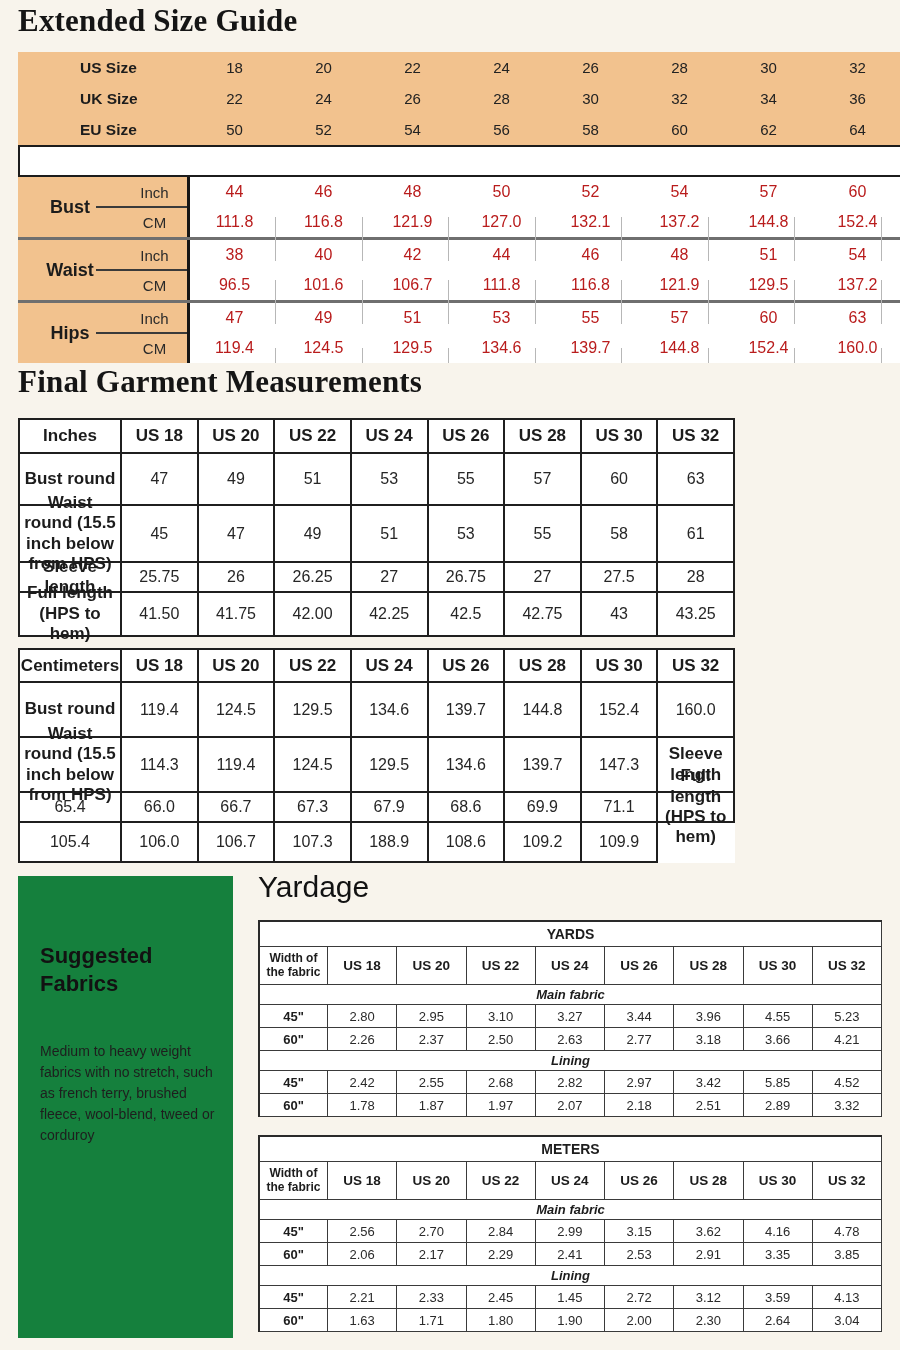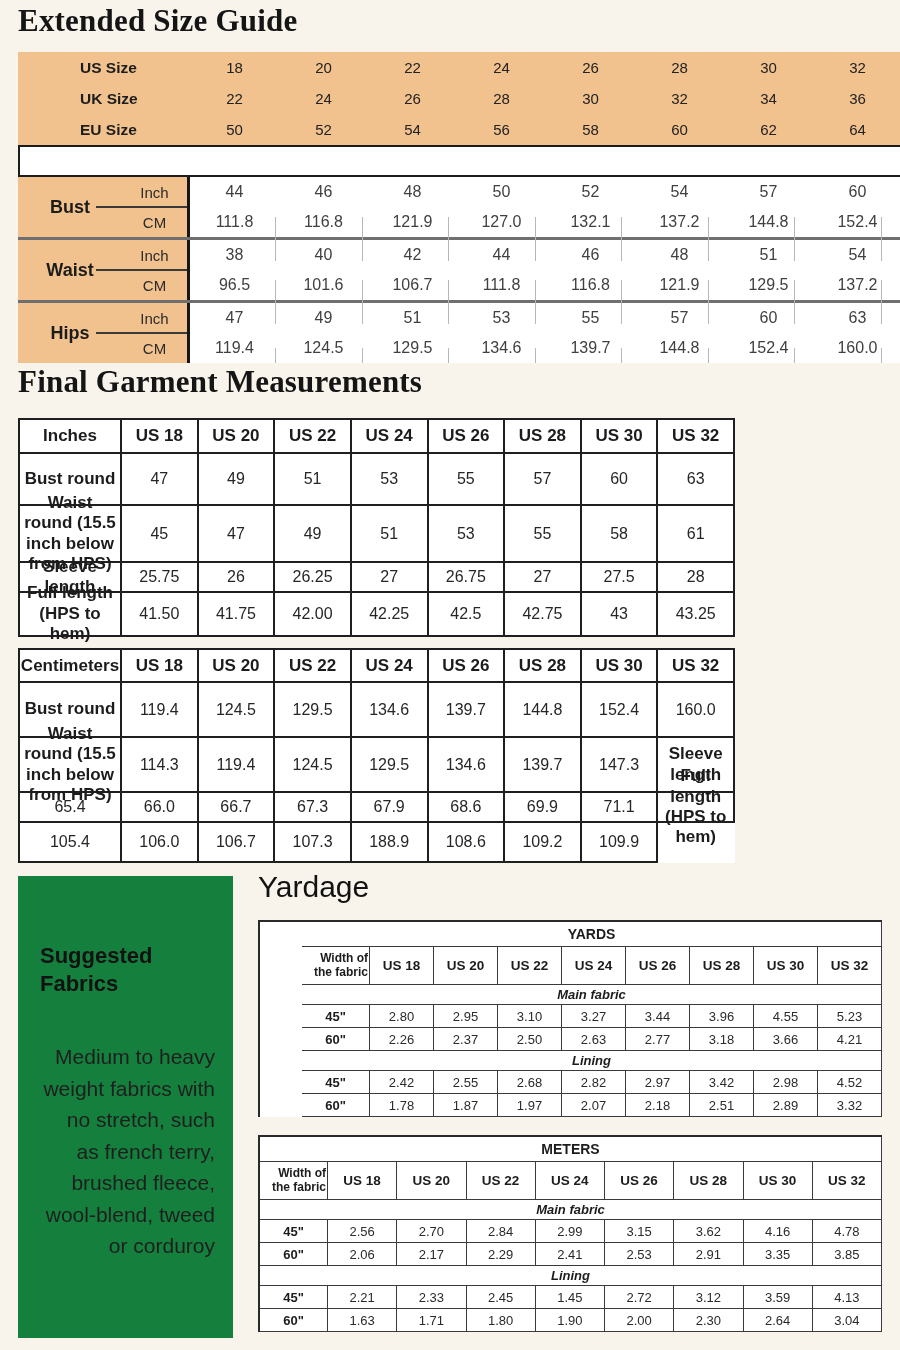--- a/index.html
+++ b/index.html
@@ -40,21 +40,21 @@
   }
   .b-unit {
     position: relative; background: #f2c28e; font-size: 15px; color: #2a2a2a;
     display: flex; align-items: center; justify-content: center;
     border-right: 3px solid #161616;
   }
   .b-unit-first::after {
     content: ''; position: absolute; left: -26px; right: 0; bottom: -1px;
     height: 2px; background: #3a3a3a; z-index: 2;
   }
-  .b-val { font-size: 16px; color: #404040; display: flex; align-items: center; justify-content: center; }
+  .b-val { font-size: 16px; color: #b91c1c; display: flex; align-items: center; justify-content: center; }
   .ticks {
     position: absolute; left: 172px; right: 0; pointer-events: none;
     background-image: repeating-linear-gradient(to right,
       transparent 0px, transparent 85px, #b7b7b7 85px, #b7b7b7 86.5px);
   }
   .ticks-top    { top: -23px; height: 44px; }
   .ticks-bottom { bottom: 0; height: 15px; }
 
   
   .garment-table {
@@ -71,41 +71,41 @@
   .g-head  { font-weight: 700; font-size: 17px; }
   .g-label { font-weight: 700; font-size: 17px; line-height: 1.2; padding: 2px 4px; }
   .g-val   { font-size: 16px; color: #262626; }
 
   
   .fabric-panel {
     position: absolute; left: 18px; top: 876px; width: 215px; height: 462px;
     background: #15803d; padding: 66px 18px 0 22px;
   }
   .fabric-heading { font-weight: 700; font-size: 22px; line-height: 1.25; color: #121212; margin-bottom: 44px; }
-  .fabric-body    { font-size: 21px; line-height: 1.5; color: #1e1e1e; text-align: right; }
+  .fabric-body    { font-size: 14px; line-height: 1.5; color: #1e1e1e; }
 
   
   #title-yardage {
     position: absolute; left: 258px; top: 870px;
     font-weight: 400; font-size: 30px; color: #121212;
   }
   .yardage-table {
     position: absolute; left: 258px; width: 624px; background: #fff;
     display: grid; grid-template-columns: 68px repeat(8, 1fr);
     border-top: 2px solid #2a2a2a; border-left: 2px solid #2a2a2a;
   }
   #yards-table  { top: 920px; }
   #meters-table { top: 1135px; }
   .y-cell {
     border-right: 1.5px solid #3a3a3a; border-bottom: 1.5px solid #3a3a3a;
     display: flex; align-items: center; justify-content: center; text-align: center;
   }
   .y-span   { grid-column: 1 / -1; }
   .y-title  { font-weight: 700; font-size: 14px; }
-  .y-whead  { font-weight: 700; font-size: 12px; line-height: 1.15; padding: 1px; text-align: right; }
+  .y-whead  { font-weight: 700; font-size: 12px; line-height: 1.15; padding: 1px; }
   .y-shead  { font-weight: 700; font-size: 13.5px; }
   .y-band   { font-weight: 700; font-style: italic; font-size: 13px; }
   .y-wlabel { font-weight: 700; font-size: 13px; }
   .y-val    { font-size: 13px; color: #2a2a2a; }
 </style>
 </head>
 <body>
 
 <div class="page">
 
@@ -307,21 +307,21 @@
       <div class="g-cell g-val">109.2</div>
       <div class="g-cell g-val">109.9</div>
     </div>
 
   <aside class="fabric-panel">
     <div class="fabric-heading">Suggested Fabrics</div>
     <div class="fabric-body">Medium to heavy weight fabrics with no stretch, such as french terry, brushed fleece, wool-blend, tweed or corduroy</div>
   </aside>
 
   <h2 id="title-yardage">Yardage</h2>
-  <div id="yards-table" class="yardage-table" style="grid-template-rows: 25px 38px 20px 23px 23px 20px 23px 23px; padding-left: 42px;">
+  <div id="yards-table" class="yardage-table" style="grid-template-rows: 25px 38px 20px 23px 23px 20px 23px 23px;">
       <div class="y-cell y-span y-title">YARDS</div>
       <div class="y-cell y-whead">Width of the fabric</div>
       <div class="y-cell y-shead">US 18</div>
       <div class="y-cell y-shead">US 20</div>
       <div class="y-cell y-shead">US 22</div>
       <div class="y-cell y-shead">US 24</div>
       <div class="y-cell y-shead">US 26</div>
       <div class="y-cell y-shead">US 28</div>
       <div class="y-cell y-shead">US 30</div>
       <div class="y-cell y-shead">US 32</div>
@@ -345,21 +345,21 @@
       <div class="y-cell y-val">3.66</div>
       <div class="y-cell y-val">4.21</div>
       <div class="y-cell y-span y-band">Lining</div>
       <div class="y-cell y-wlabel">45"</div>
       <div class="y-cell y-val">2.42</div>
       <div class="y-cell y-val">2.55</div>
       <div class="y-cell y-val">2.68</div>
       <div class="y-cell y-val">2.82</div>
       <div class="y-cell y-val">2.97</div>
       <div class="y-cell y-val">3.42</div>
-      <div class="y-cell y-val">2.98</div>
+      <div class="y-cell y-val">5.85</div>
       <div class="y-cell y-val">4.52</div>
       <div class="y-cell y-wlabel">60"</div>
       <div class="y-cell y-val">1.78</div>
       <div class="y-cell y-val">1.87</div>
       <div class="y-cell y-val">1.97</div>
       <div class="y-cell y-val">2.07</div>
       <div class="y-cell y-val">2.18</div>
       <div class="y-cell y-val">2.51</div>
       <div class="y-cell y-val">2.89</div>
       <div class="y-cell y-val">3.32</div>

